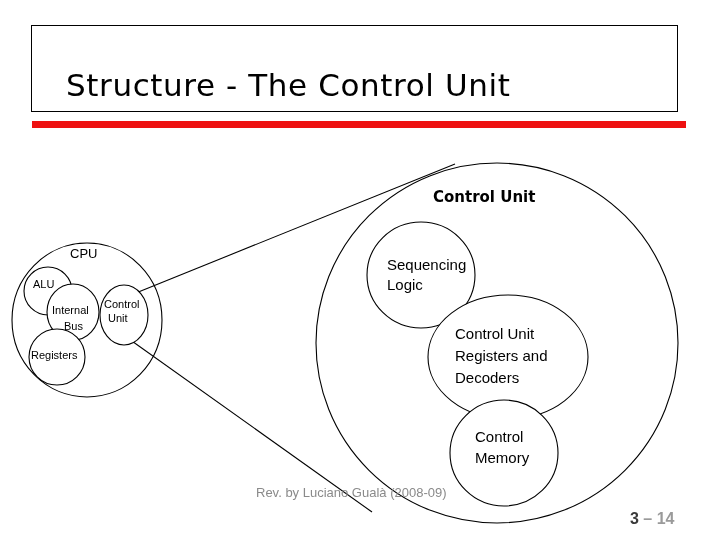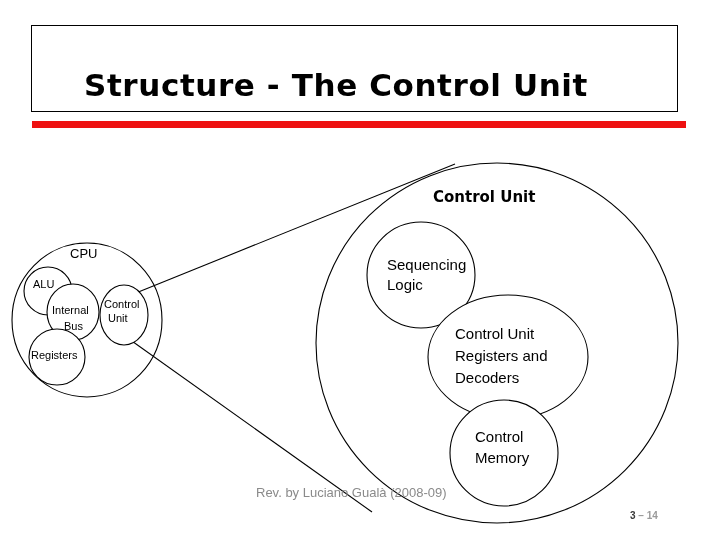--- a/index.html
+++ b/index.html
@@ -21,24 +21,24 @@
     left: 31px;
     top: 25px;
     width: 647px;
     height: 87px;
     border: 1.5px solid #000000;
     box-sizing: border-box;
     background: #ffffff;
   }
   #slide-title {
     position: absolute;
-    left: 52px;
+    left: 34px;
     bottom: 8px;
     font-family: "DejaVu Sans", sans-serif;
-    font-weight: bold;
+    font-weight: normal;
     font-size: 31px;
     letter-spacing: 0.6px;
     color: #000000;
     white-space: nowrap;
   }
   #title-rule {
     position: absolute;
     left: 32px;
     top: 121px;
     width: 654px;
@@ -97,21 +97,21 @@
     left: 256px;
     top: 485px;
     font-size: 13px;
     color: #8a8a8a;
     white-space: nowrap;
   }
   #page-num {
     position: absolute;
     left: 630px;
     top: 510px;
-    font-size: 10px;
+    font-size: 16px;
     white-space: nowrap;
   }
   #page-num .pn-chapter {
     font-weight: bold;
     color: #3a3a3a;
   }
   #page-num .pn-rest {
     color: #9a9a9a;
     font-weight: bold;
   }

